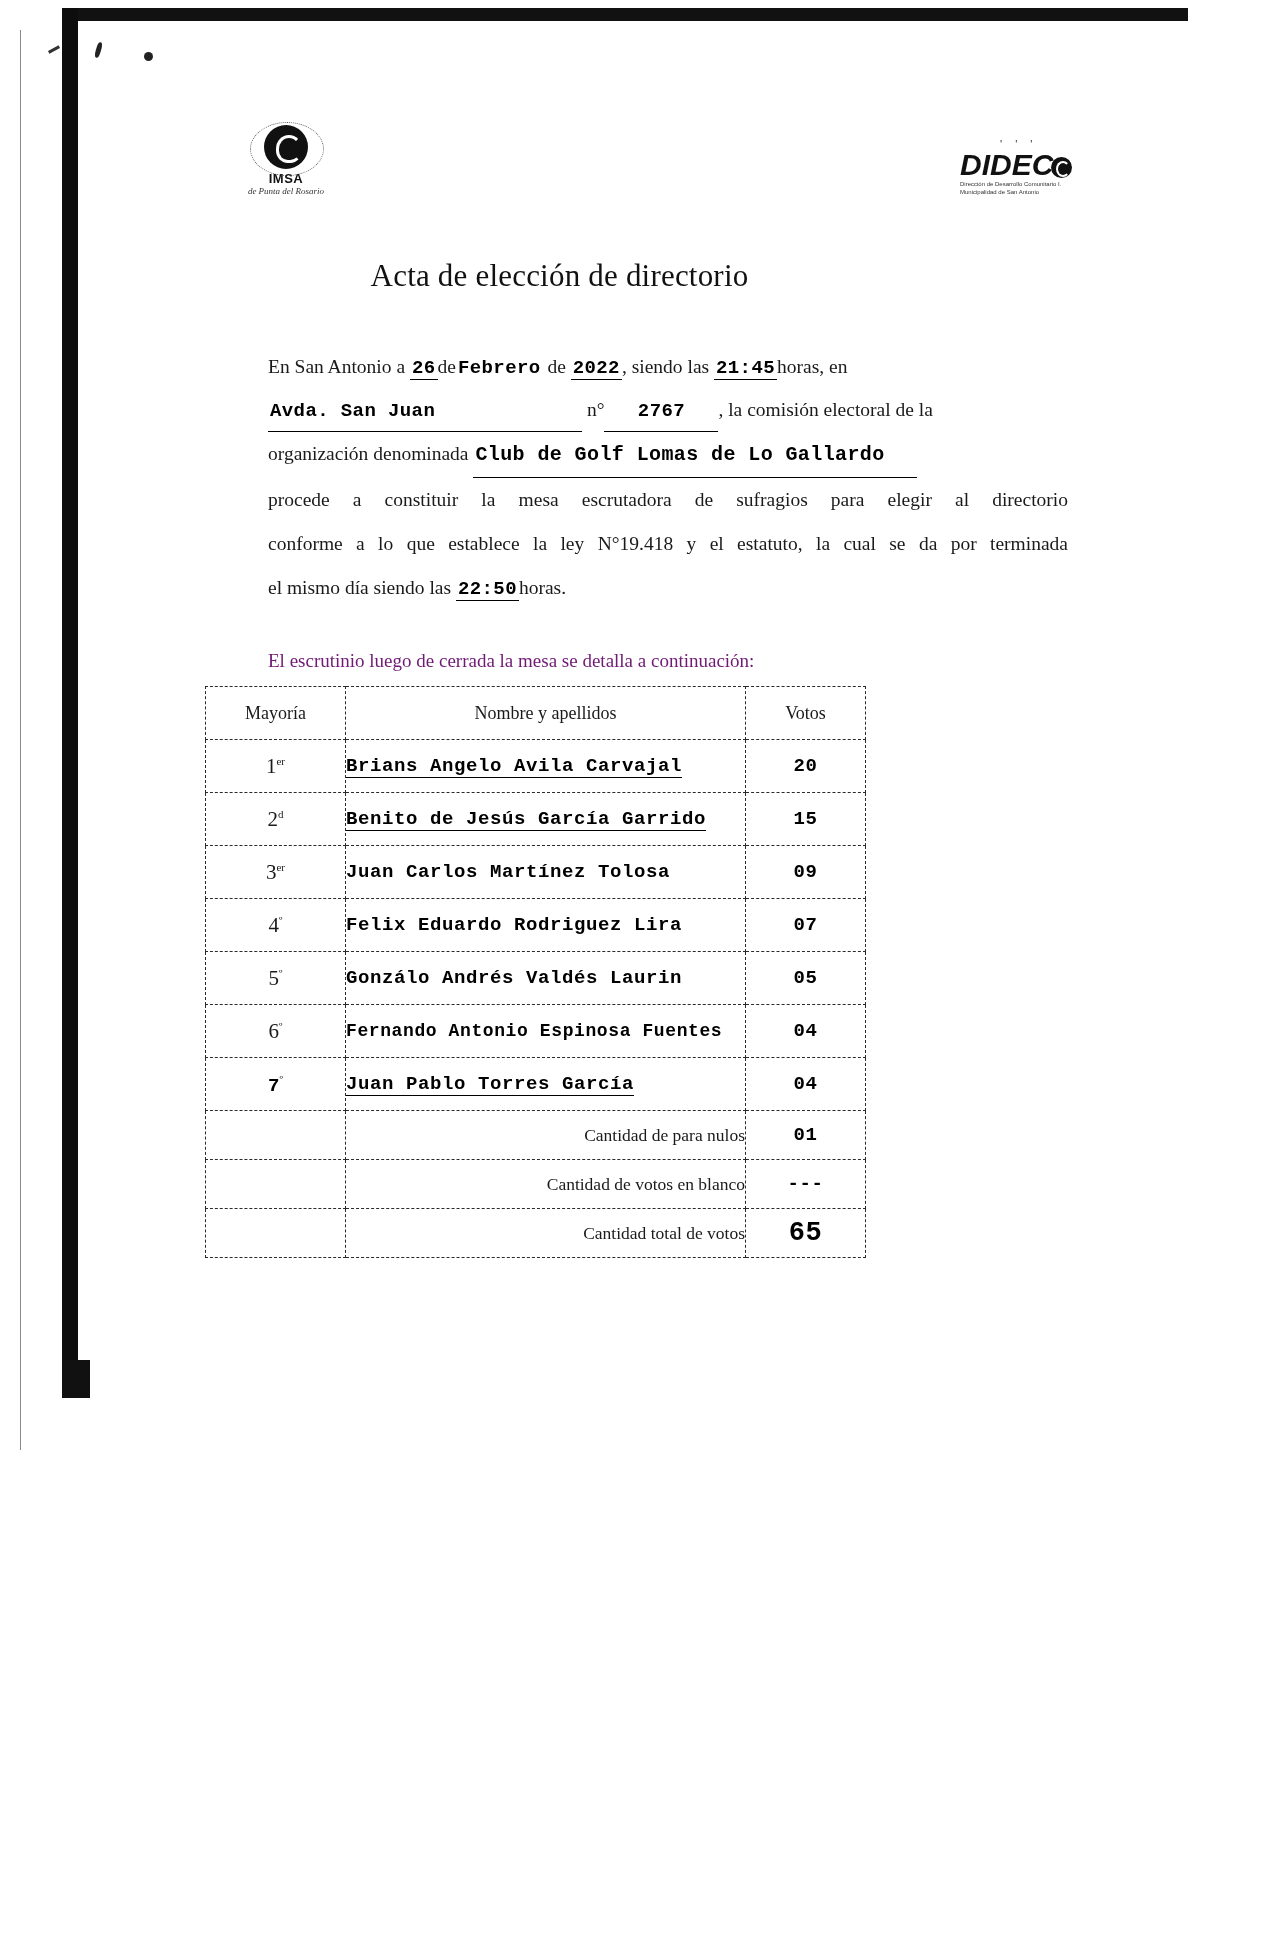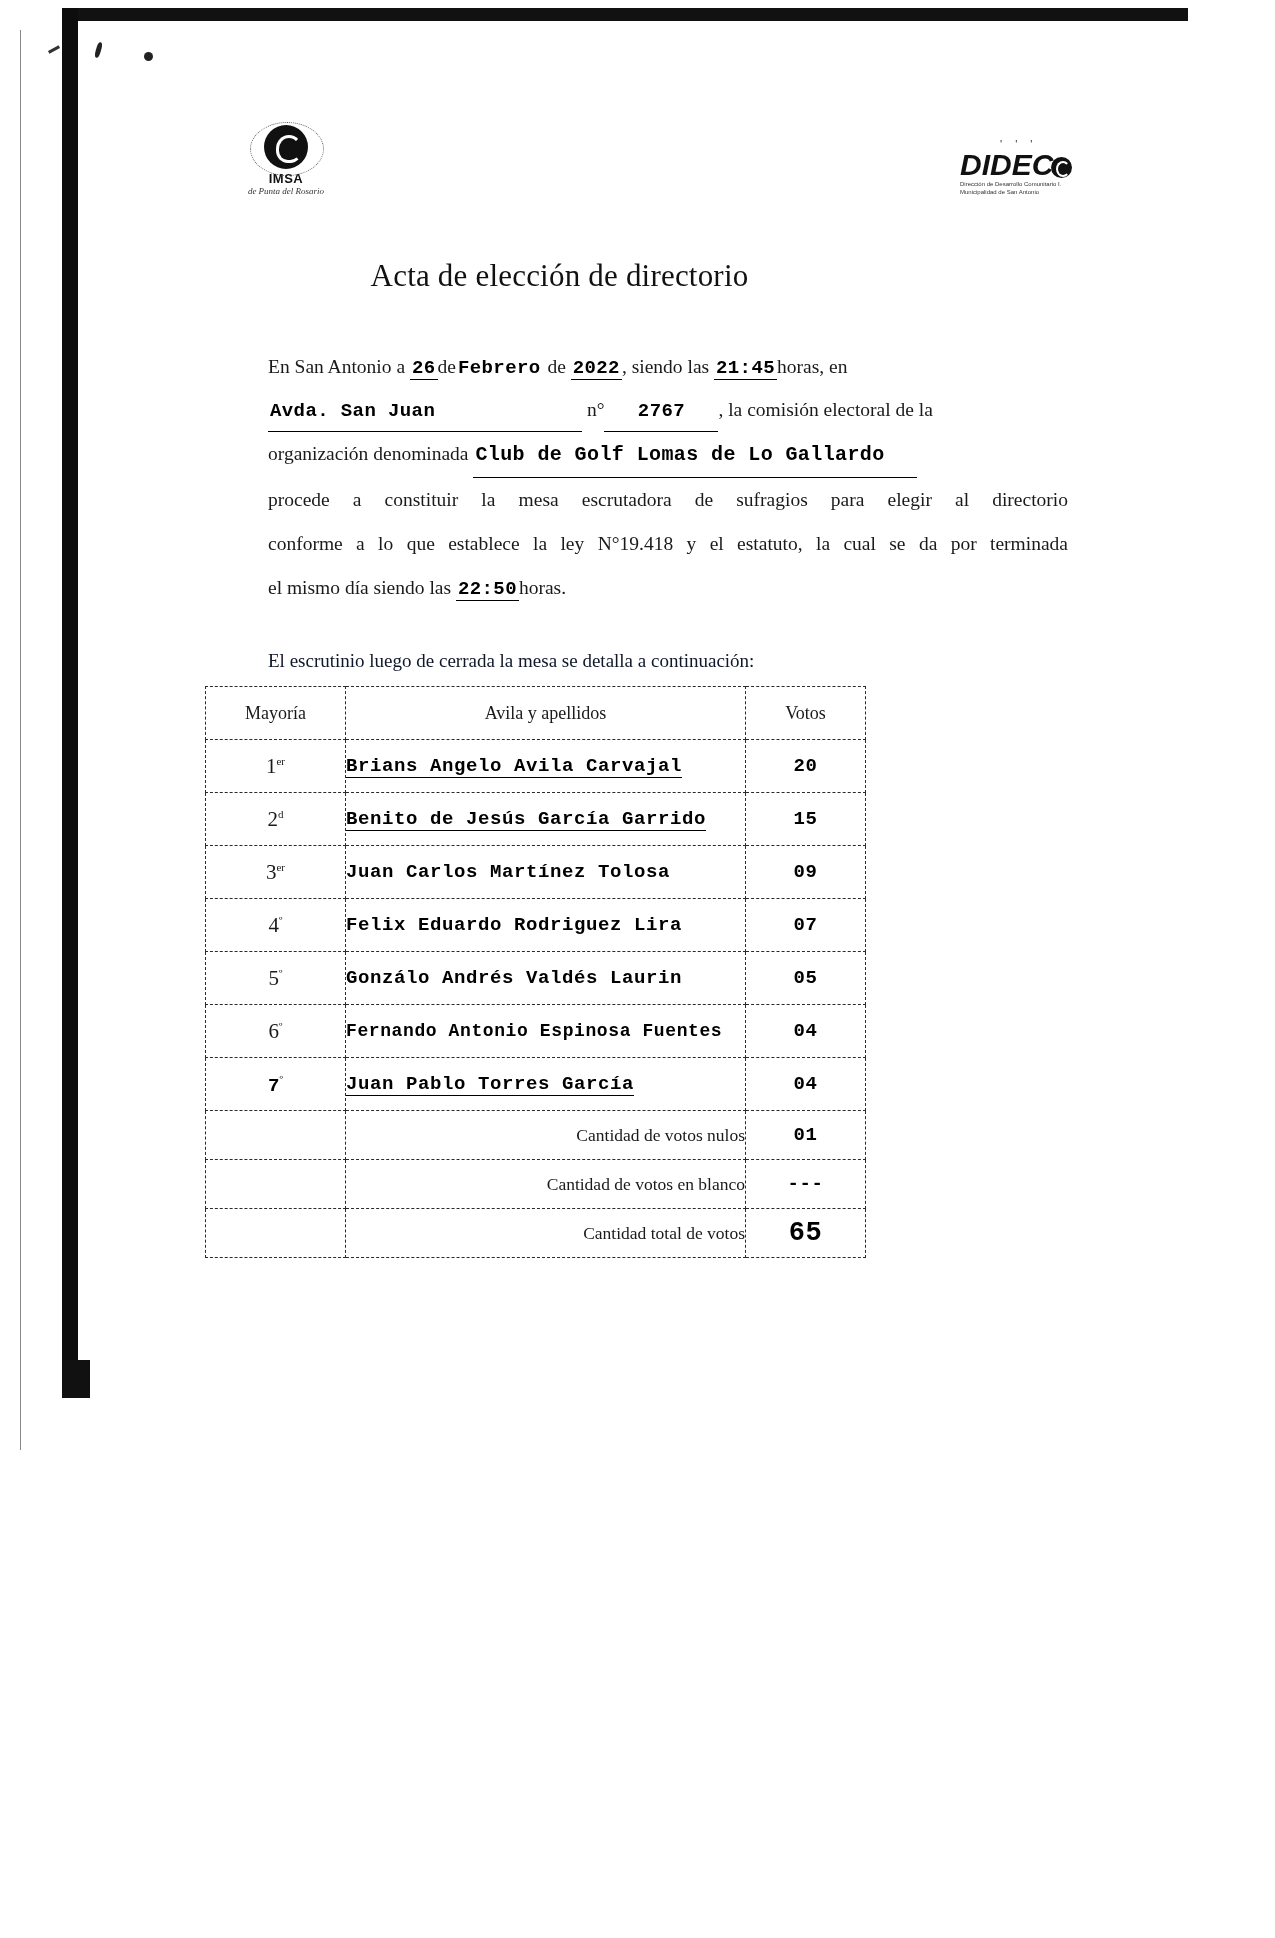--- a/index.html
+++ b/index.html
@@ -194,21 +194,21 @@
     color: #000;
     padding: 0 2px;
   }
   .hand.ul { border-bottom: 1.6px solid #000; }
 
   .sub-lead {
     position: absolute;
     left: 268px; top: 650px;
     width: 800px;
     font-size: 19px;
-    color: #0f172a;
+    color: #701a75;
   }
 
   
   .table-wrap {
     position: absolute;
     left: 205px; top: 686px;
     width: 660px;
     height: 410px;
   }
   table.acta {
@@ -329,21 +329,21 @@
   <div class="table-wrap">
     <table class="acta">
       <colgroup>
         <col class="col-pos">
           <col class="col-name">
           <col class="col-votes">
       </colgroup>
       <thead>
         <tr>
           <th class="hdr">Mayoría</th>
-          <th class="hdr">Avila y apellidos</th>
+          <th class="hdr">Nombre y apellidos</th>
           <th class="hdr">Votos</th>
         </tr>
       </thead>
       <tbody>
         <tr>
           <td class="row-pos"><span>1</span><sup>er</sup></td>
           <td class="cell-name"><span class="hw" style="border-bottom:1.5px solid #000;">Brians Angelo Avila Carvajal</span></td>
           <td class="cell-votes"><span class="hw">20</span></td>
         </tr>
         <tr>
@@ -372,21 +372,21 @@
           <td class="cell-votes"><span class="hw">04</span></td>
         </tr>
         <tr>
           <td class="row-pos"><span class="hw-pos">7</span><sup>º</sup></td>
           <td class="cell-name"><span class="hw" style="border-bottom:1.5px solid #000;">Juan Pablo Torres García</span></td>
           <td class="cell-votes"><span class="hw">04</span></td>
         </tr>
 
         <tr class="tail-row">
           <td></td>
-          <td class="label-right">Cantidad de votos nulos</td>
+          <td class="label-right">Cantidad de para nulos</td>
           <td class="cell-votes"><span class="hw">01</span></td>
         </tr>
         <tr class="tail-row">
           <td></td>
           <td class="label-right">Cantidad de votos en blanco</td>
           <td class="cell-votes"><span class="hw">---</span></td>
         </tr>
         <tr class="tail-row">
           <td></td>
           <td class="label-right">Cantidad total de votos</td>

